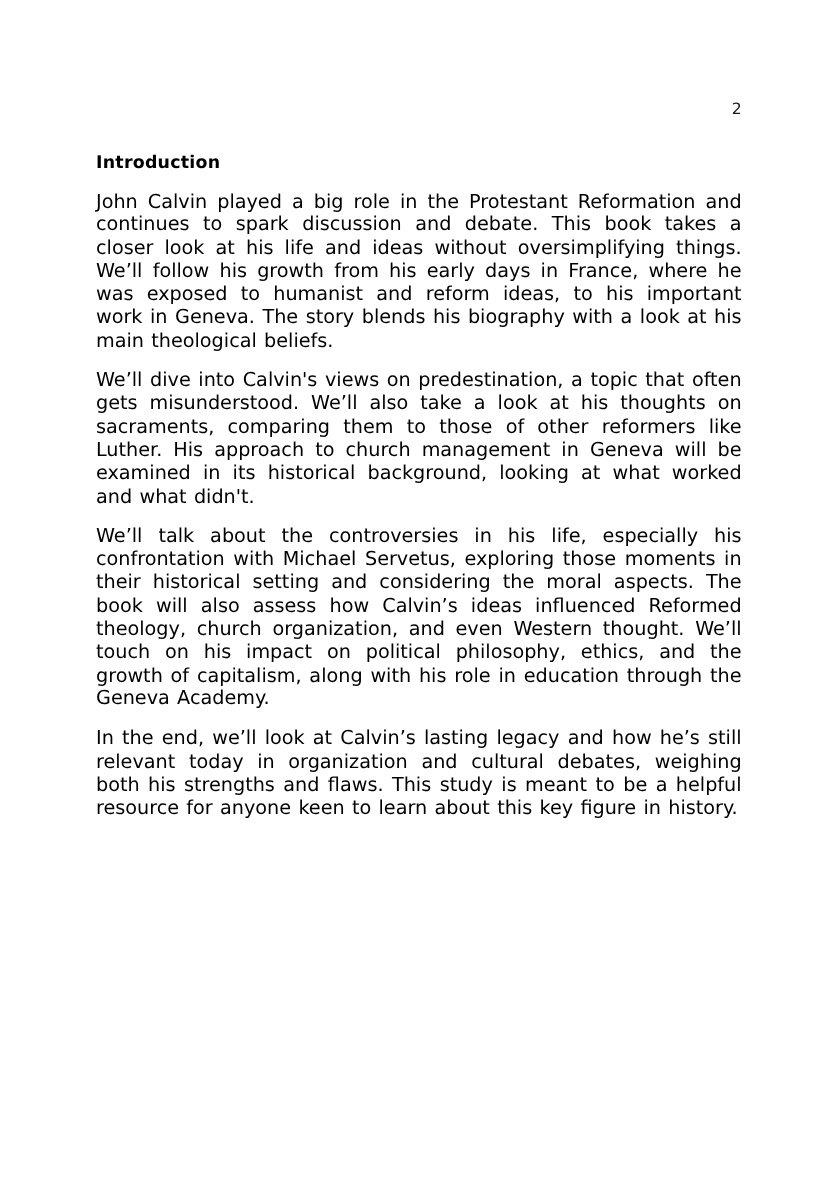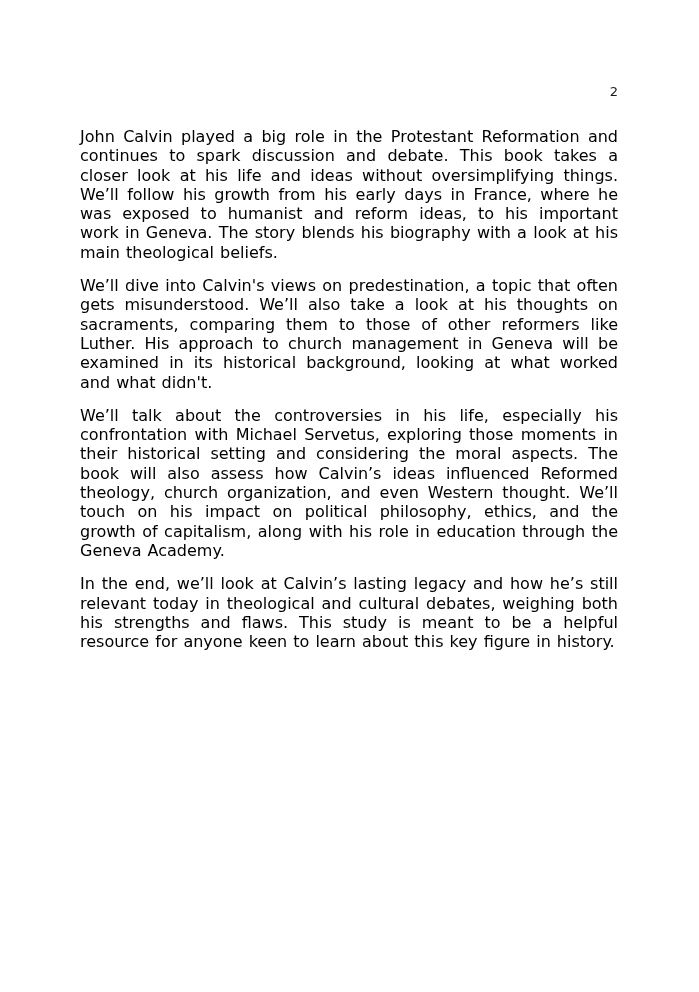--- a/index.html
+++ b/index.html
@@ -42,18 +42,19 @@
     margin: 0 0 14px 0;
     word-spacing: 1px;
   }
 </style>
 </head>
 <body>
 
 <div class="page">
   <div class="content">
     <div class="page-number">2</div>
+    <h1 class="heading">Introduction</h1>
     <p class="para">John Calvin played a big role in the Protestant Reformation and continues to spark discussion and debate. This book takes a closer look at his life and ideas without oversimplifying things. We’ll follow his growth from his early days in France, where he was exposed to humanist and reform ideas, to his important work in Geneva. The story blends his biography with a look at his main theological beliefs.</p>
     <p class="para">We’ll dive into Calvin's views on predestination, a topic that often gets misunderstood. We’ll also take a look at his thoughts on sacraments, comparing them to those of other reformers like Luther. His approach to church management in Geneva will be examined in its historical background, looking at what worked and what didn't.</p>
     <p class="para">We’ll talk about the controversies in his life, especially his confrontation with Michael Servetus, exploring those moments in their historical setting and considering the moral aspects. The book will also assess how Calvin’s ideas influenced Reformed theology, church organization, and even Western thought. We’ll touch on his impact on political philosophy, ethics, and the growth of capitalism, along with his role in education through the Geneva Academy.</p>
-    <p class="para">In the end, we’ll look at Calvin’s lasting legacy and how he’s still relevant today in theological and cultural debates, weighing both his strengths and flaws. This study is meant to be a helpful resource for anyone keen to learn about this key figure in history.</p>
+    <p class="para">In the end, we’ll look at Calvin’s lasting legacy and how he’s still relevant today in organization and cultural debates, weighing both his strengths and flaws. This study is meant to be a helpful resource for anyone keen to learn about this key figure in history.</p>
   </div>
 </div>
 
 </body></html>

